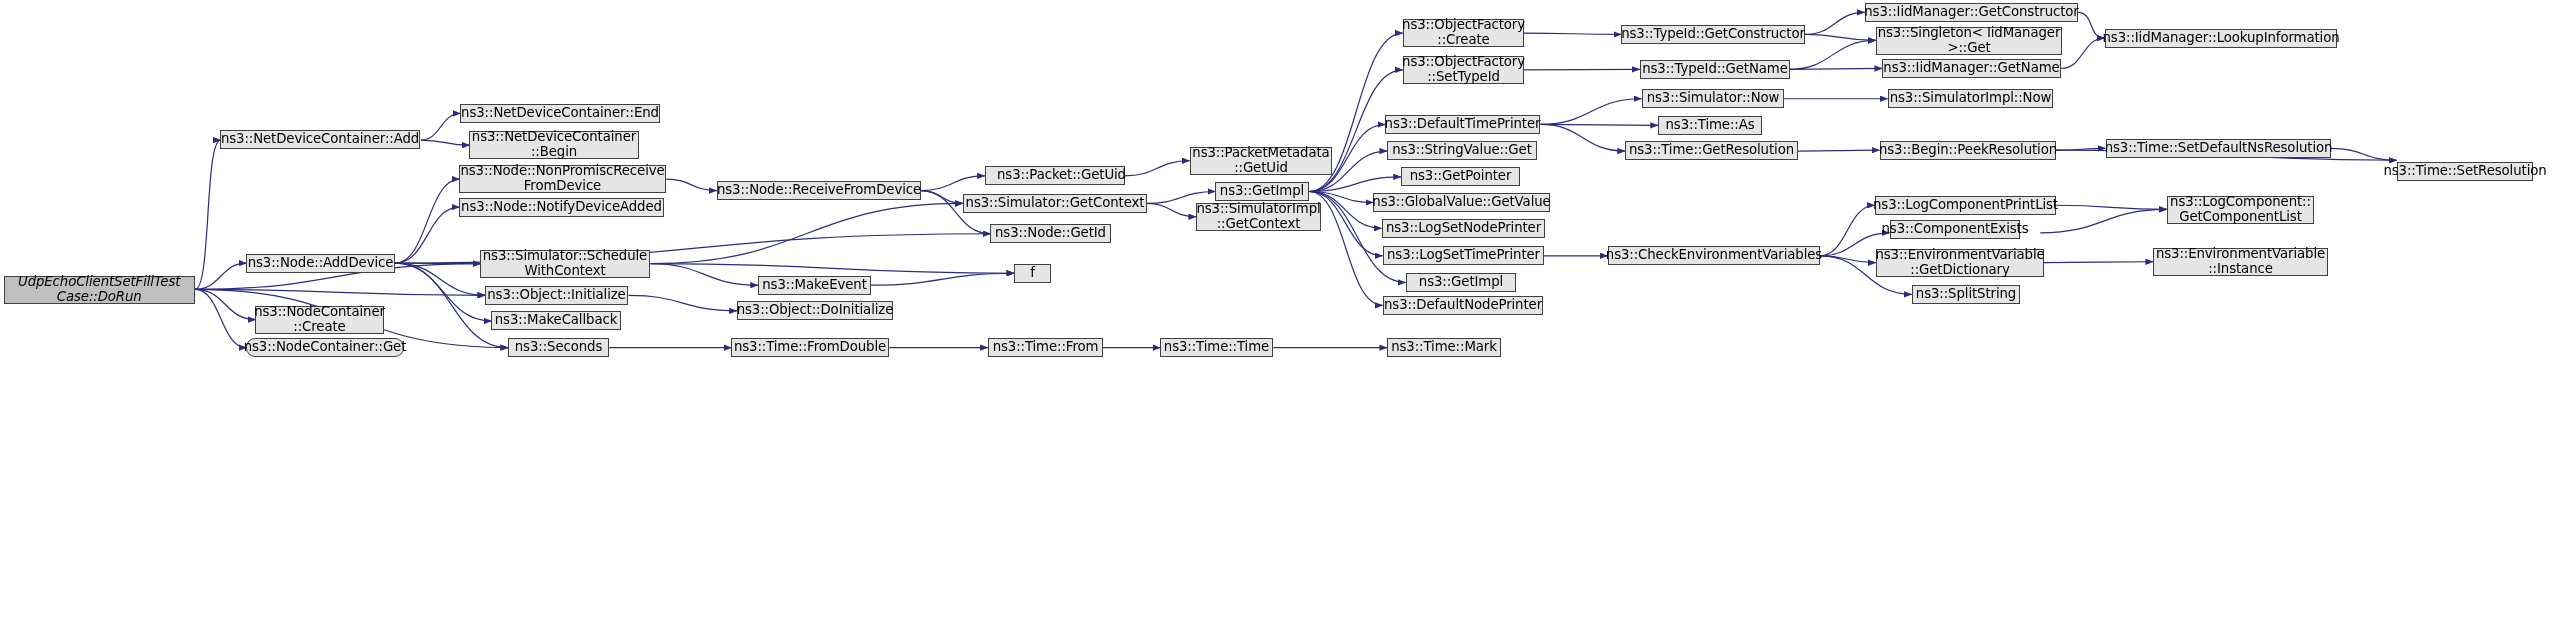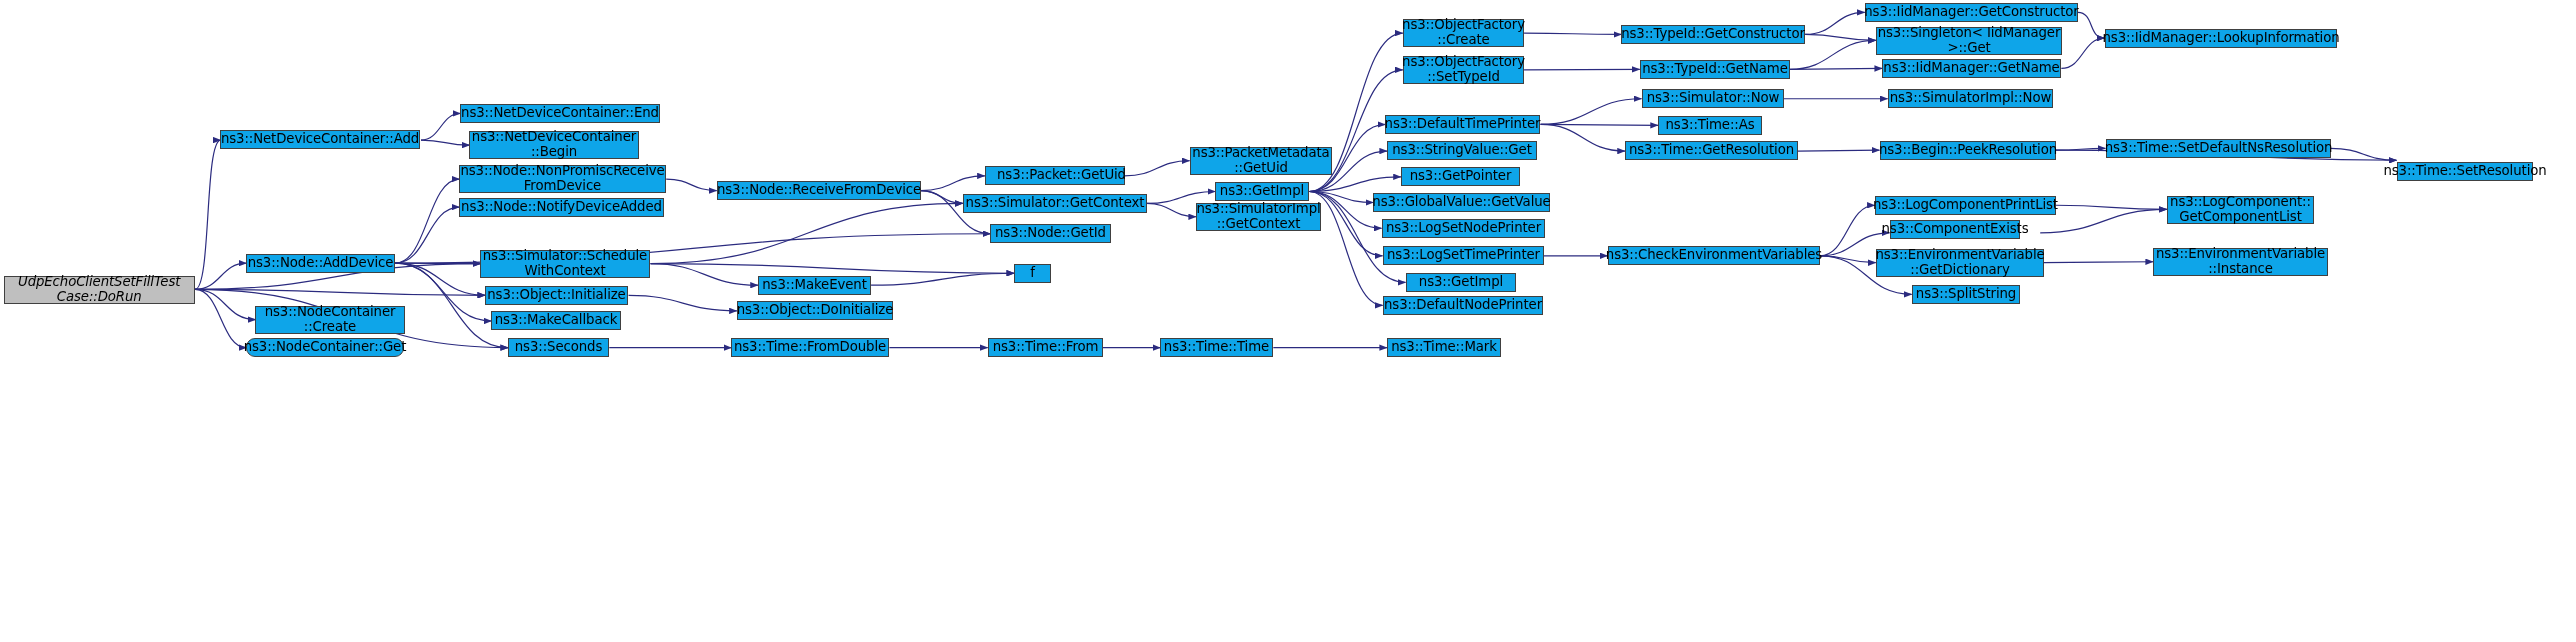--- a/index.html
+++ b/index.html
@@ -19,21 +19,21 @@
     position: absolute;
     left: 0; top: 0;
     width: 2576px;
     height: 642px;
     pointer-events: none;
   }
   .node {
     position: absolute;
     box-sizing: border-box;
     border: 0.9px solid #404040;
-    background: #0ea5e9;
+    background: #e5e5e5;
     color: #000000;
     font-size: 13.3px;
     line-height: 1.12;
     display: flex;
     align-items: center;
     justify-content: center;
     text-align: center;
     white-space: pre-line;
     letter-spacing: -0.1px;
     z-index: 2;
@@ -121,21 +121,21 @@
         <path d="M 2238 223.5 C 2298.5 223.5, 2298.5 228, 2359 228" fill="none" stroke="#2b2b7f" stroke-width="1.3" marker-end="url(#arrowhead)"></path>
         <path d="M 2221 253.5 C 2290 253.5, 2290 228, 2359 228" fill="none" stroke="#2b2b7f" stroke-width="1.3" marker-end="url(#arrowhead)"></path>
         <path d="M 2225 286 C 2284.5 286, 2284.5 285, 2344 285" fill="none" stroke="#2b2b7f" stroke-width="1.3" marker-end="url(#arrowhead)"></path>
       </g>
   </svg>
   <div id="node-layer">
       <div class="node root" style="left: 3.7px; top: 276px; width: 191px; height: 27.6px;">UdpEchoClientSetFillTest
 Case::DoRun</div>
       <div class="node" style="left: 220px; top: 130px; width: 200px; height: 19.3px;">ns3::NetDeviceContainer::Add</div>
       <div class="node" style="left: 246px; top: 254px; width: 149px; height: 19.3px;">ns3::Node::AddDevice</div>
-      <div class="node" style="left: 255px; top: 306px; width: 150px; height: 27.6px;">ns3::NodeContainer
+      <div class="node" style="left: 255px; top: 306px; width: 129px; height: 27.6px;">ns3::NodeContainer
 ::Create</div>
       <div class="node" style="left: 246px; top: 338px; width: 158px; height: 19.3px; border-radius: 9px;">ns3::NodeContainer::Get</div>
       <div class="node" style="left: 460px; top: 104px; width: 200px; height: 19.3px;">ns3::NetDeviceContainer::End</div>
       <div class="node" style="left: 469px; top: 131px; width: 170px; height: 27.6px;">ns3::NetDeviceContainer
 ::Begin</div>
       <div class="node" style="left: 459px; top: 165px; width: 207px; height: 27.6px;">ns3::Node::NonPromiscReceive
 FromDevice</div>
       <div class="node" style="left: 459px; top: 198px; width: 205px; height: 19.3px;">ns3::Node::NotifyDeviceAdded</div>
       <div class="node" style="left: 480px; top: 250px; width: 170px; height: 27.6px;">ns3::Simulator::Schedule
 WithContext</div>

